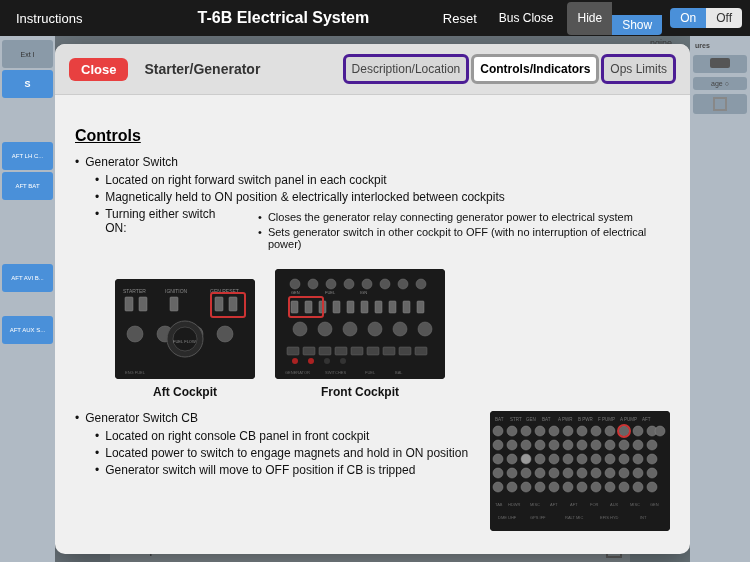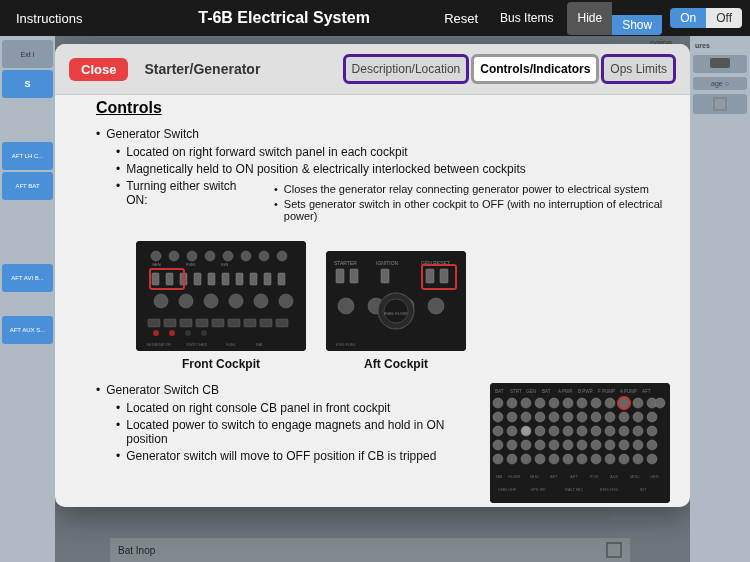--- a/index.html
+++ b/index.html
@@ -209,24 +209,23 @@
       color: #444;
     }
     .modal-tab.active {
       background: #fff;
       border-color: #999;
       color: #000;
       font-weight: 600;
     }
 
     .modal-body {
-      padding: 4px 20px;
+      padding: 32px 20px;
       overflow-y: auto;
       flex: 1;
-      margin-left: 21px;
     }
 
     .section-title {
       font-size: 16px;
       font-weight: 700;
       text-decoration: underline;
       margin-bottom: 10px;
       color: #000;
     }
 
@@ -346,21 +345,21 @@
     }
   </style>
 </head>
 <body>
 
 <div class="top-bar">
   <div class="top-bar-instructions">Instructions</div>
   <div class="top-bar-title">T-6B Electrical System</div>
   <div class="top-bar-reset">Reset</div>
   <div class="top-bar-right">
-    <span class="bus-items-label">Bus Items</span>
+    <span class="bus-items-label">Bus Close</span>
     <div class="toggle-group">
       <button class="toggle-btn active-hide">Hide</button>
       <button class="toggle-btn inactive-show active">Show</button>
     </div>
     <div class="toggle-group">
       <button class="toggle-btn on-active">On</button>
       <button class="toggle-btn off-inactive">Off</button>
     </div>
   </div>
 </div>
@@ -429,20 +428,60 @@
                 <li>
                   <span>Sets generator switch in other cockpit to OFF (with no interruption of electrical power)</span>
                 </li>
               </ul>
             </li>
           </ul>
 
           <div class="cockpit-images">
 
             <div class="cockpit-img-block">
+              <div class="cockpit-img cockpit-img-aft">
+                <svg width="140" height="100" viewBox="0 0 140 100" style="position:absolute;top:0;left:0;">
+                  <rect width="140" height="100" fill="#1a1a1a"></rect>
+
+                  <g fill="#888" font-size="5">
+                    <text x="8" y="14">STARTER</text>
+                    <text x="50" y="14">IGNITION</text>
+                    <text x="95" y="14">GEN RESET</text>
+                  </g>
+
+                  <g fill="#666" stroke="#888" stroke-width="0.5">
+                    <rect x="10" y="18" width="8" height="14" rx="1"></rect>
+                    <rect x="24" y="18" width="8" height="14" rx="1"></rect>
+                    <rect x="55" y="18" width="8" height="14" rx="1"></rect>
+                    <rect x="100" y="18" width="8" height="14" rx="1"></rect>
+                    <rect x="114" y="18" width="8" height="14" rx="1"></rect>
+                  </g>
+
+                  <rect x="96" y="14" width="34" height="24" fill="none" stroke="#cc3333" stroke-width="2" rx="2"></rect>
+
+                  <g fill="#555" stroke="#777" stroke-width="0.5">
+                    <circle cx="20" cy="55" r="8"></circle>
+                    <circle cx="50" cy="55" r="8"></circle>
+                    <circle cx="80" cy="55" r="8"></circle>
+                    <circle cx="110" cy="55" r="8"></circle>
+                  </g>
+
+                  <circle cx="70" cy="60" r="18" fill="#2a2a2a" stroke="#555" stroke-width="1"></circle>
+                  <circle cx="70" cy="60" r="12" fill="#1a1a1a" stroke="#666" stroke-width="0.5"></circle>
+                  <text x="58" y="64" fill="#888" font-size="4">FUEL FLOW</text>
+
+                  <g fill="#666" font-size="4">
+                    <text x="10" y="95">ENG FUEL</text>
+                  </g>
+                </svg>
+              </div>
+              <span class="cockpit-label">Aft Cockpit</span>
+            </div>
+
+            <div class="cockpit-img-block">
               <div class="cockpit-img cockpit-img-front">
 
                 <svg width="170" height="110" viewBox="0 0 170 110" style="position:absolute;top:0;left:0;">
                   <rect width="170" height="110" fill="#1a1a1a"></rect>
 
                   <g fill="#555" stroke="#777" stroke-width="0.5">
 
                     <circle cx="20" cy="15" r="5"></circle>
                     <circle cx="38" cy="15" r="5"></circle>
                     <circle cx="56" cy="15" r="5"></circle>
@@ -502,60 +541,20 @@
 
                   <g fill="#666" font-size="4">
                     <text x="10" y="105">GENERATOR</text>
                     <text x="50" y="105">SWITCHES</text>
                     <text x="90" y="105">FUEL</text>
                     <text x="120" y="105">BAL</text>
                   </g>
                 </svg>
               </div>
               <span class="cockpit-label">Front Cockpit</span>
-            </div>
-
-            <div class="cockpit-img-block">
-              <div class="cockpit-img cockpit-img-aft">
-                <svg width="140" height="100" viewBox="0 0 140 100" style="position:absolute;top:0;left:0;">
-                  <rect width="140" height="100" fill="#1a1a1a"></rect>
-
-                  <g fill="#888" font-size="5">
-                    <text x="8" y="14">STARTER</text>
-                    <text x="50" y="14">IGNITION</text>
-                    <text x="95" y="14">GEN RESET</text>
-                  </g>
-
-                  <g fill="#666" stroke="#888" stroke-width="0.5">
-                    <rect x="10" y="18" width="8" height="14" rx="1"></rect>
-                    <rect x="24" y="18" width="8" height="14" rx="1"></rect>
-                    <rect x="55" y="18" width="8" height="14" rx="1"></rect>
-                    <rect x="100" y="18" width="8" height="14" rx="1"></rect>
-                    <rect x="114" y="18" width="8" height="14" rx="1"></rect>
-                  </g>
-
-                  <rect x="96" y="14" width="34" height="24" fill="none" stroke="#cc3333" stroke-width="2" rx="2"></rect>
-
-                  <g fill="#555" stroke="#777" stroke-width="0.5">
-                    <circle cx="20" cy="55" r="8"></circle>
-                    <circle cx="50" cy="55" r="8"></circle>
-                    <circle cx="80" cy="55" r="8"></circle>
-                    <circle cx="110" cy="55" r="8"></circle>
-                  </g>
-
-                  <circle cx="70" cy="60" r="18" fill="#2a2a2a" stroke="#555" stroke-width="1"></circle>
-                  <circle cx="70" cy="60" r="12" fill="#1a1a1a" stroke="#666" stroke-width="0.5"></circle>
-                  <text x="58" y="64" fill="#888" font-size="4">FUEL FLOW</text>
-
-                  <g fill="#666" font-size="4">
-                    <text x="10" y="95">ENG FUEL</text>
-                  </g>
-                </svg>
-              </div>
-              <span class="cockpit-label">Aft Cockpit</span>
             </div>
           </div>
 
           <div class="second-section">
             <div class="second-text">
               <ul class="bullet-list">
                 <li>
                   <span>Generator Switch CB</span>
                 </li>
               </ul>

